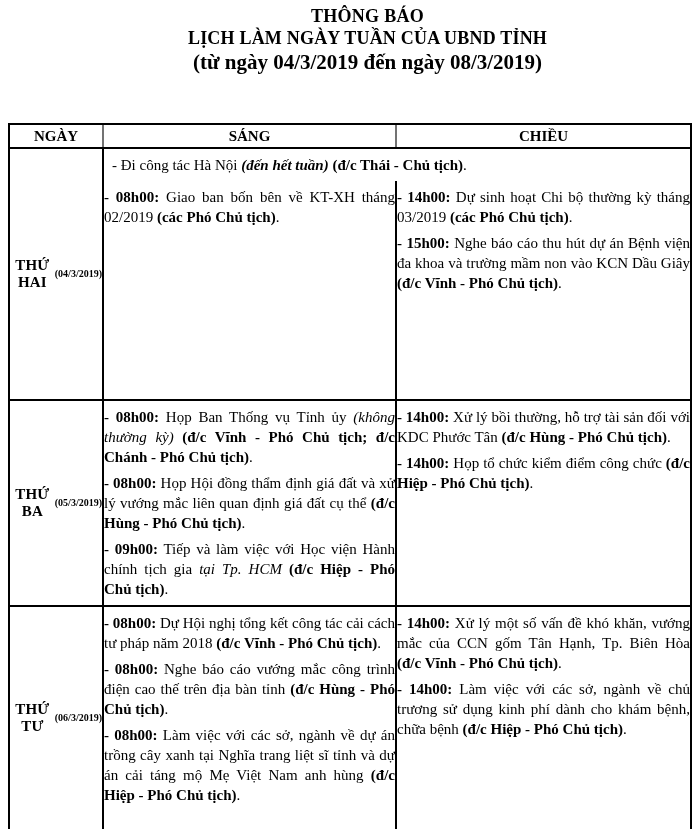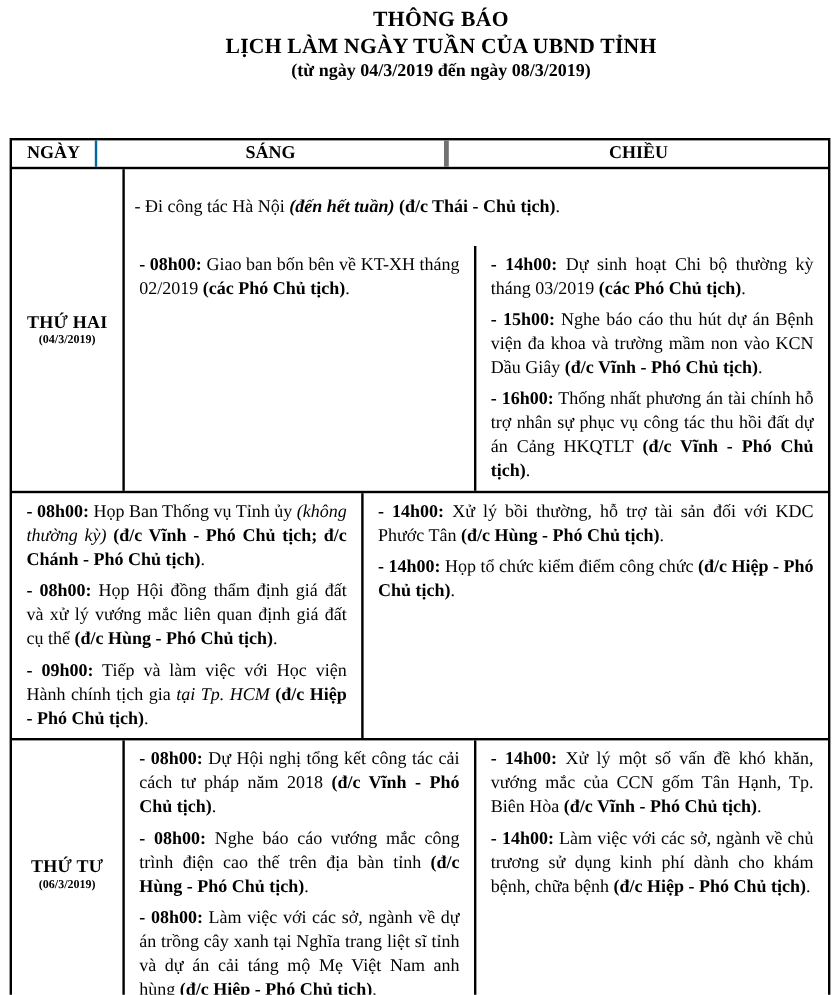--- a/index.html
+++ b/index.html
@@ -9,56 +9,56 @@
     color: #000;
     overflow: hidden;
     position: relative;
   }
   .page { padding-top: 6px; }
 
   
   .title-block { text-align: center; line-height: 1.22; margin-bottom: 47px; padding-left: 35px; }
   .title-line1 { font-size: 18px; font-weight: bold; letter-spacing: .3px; }
   .title-line2 { font-size: 18px; font-weight: bold; letter-spacing: .2px; }
-  .title-line3 { font-size: 15px; font-weight: bold; }
+  .title-line3 { font-size: 21px; font-weight: bold; }
 
   
   .schedule-table {
     margin-left: 8px;
     width: 684px;
     border: 2px solid #000;
     box-sizing: border-box;
     background: #fff;
   }
   .thead { display: flex; border-bottom: 2px solid #000; font-weight: bold; font-size: 15px; }
   .th { text-align: center; padding: 3px 2px 2px; box-sizing: border-box; }
-  .th-ngay { width: 71px; border-right: 2px solid #0369a1; }
-  .th-sang { width: 293px; border-right: 4px solid #737373; }
+  .th-ngay { width: 94px; border-right: 2px solid #737373; }
+  .th-sang { width: 293px; border-right: 2px solid #737373; }
   .th-chieu { flex: 1; }
 
   .day-row { display: flex; border-bottom: 2px solid #000; }
   .day-row:last-child { border-bottom: none; }
   .rows .day-row:nth-child(1) { min-height: 250px; }
   .rows .day-row:nth-child(2) { min-height: 204px; }
   .rows .day-row:nth-child(3) { min-height: 222px; }
 
   .day-cell {
     width: 94px; box-sizing: border-box;
     border-right: 2px solid #000;
-    display: flex; flex-direction: column; justify-content: center; align-items: center;
+    display: flex; flex-direction: row; justify-content: center; align-items: center;
     font-weight: bold; text-align: center;
   }
   .day-label { font-size: 15px; letter-spacing: .2px; }
   .day-date  { font-size: 10px; }
 
   .content-cell { flex: 1; display: flex; flex-direction: column; }
-  .spanning { padding: 16px 8px; }
+  .spanning { padding: 0 8px; }
   .spanning p { text-align: left; }
   .cols { flex: 1; display: flex; }
-  .col { box-sizing: border-box; padding: 0 12px; }
+  .col { box-sizing: border-box; padding: 0 0; }
   .col-sang { width: 293px; border-right: 2px solid #000; }
   .col-chieu { flex: 1; }
 
   p.entry { margin: 6px 0; font-size: 15px; line-height: 20px; text-align: justify; }
   .b { font-weight: bold; }
   .i { font-style: italic; }
 </style>
 </head>
 <body>
 
@@ -86,26 +86,29 @@
             <div class="spanning">
               <p class="entry"><span>- Đi công tác Hà Nội </span><span class="b i">(đến hết tuần)</span><span> </span><span class="b ">(đ/c Thái - Chủ tịch)</span><span>.</span></p>
             </div>
             <div class="cols">
               <div class="col col-sang">
                 <p class="entry"><span class="b ">- 08h00:</span><span> Giao ban bốn bên về KT-XH tháng 02/2019 </span><span class="b ">(các Phó Chủ tịch)</span><span>.</span></p>
               </div>
               <div class="col col-chieu">
                 <p class="entry"><span class="b ">- 14h00:</span><span> Dự sinh hoạt Chi bộ thường kỳ tháng 03/2019 </span><span class="b ">(các Phó Chủ tịch)</span><span>.</span></p>
                 <p class="entry"><span class="b ">- 15h00:</span><span> Nghe báo cáo thu hút dự án Bệnh viện đa khoa và trường mầm non vào KCN Dầu Giây </span><span class="b ">(đ/c Vĩnh - Phó Chủ tịch)</span><span>.</span></p>
-                <p class="entry"><span class="b ">- 16h00:</span><span> Thống nhất phương án tài chính hỗ trợ nhân sự phục vụ công tác thu hồi đất dự án Cảng HKQTLT </span><span class="b ">(đ/c Vĩnh - Phó Chủ tịch)</span><span>.</span></p>
               </div>
             </div>
           </div>
         </div>
         <div class="day-row">
+          <div class="day-cell">
+            <div class="day-label">THỨ BA</div>
+            <div class="day-date">(05/3/2019)</div>
+          </div>
           <div class="content-cell">
             <div class="cols">
               <div class="col col-sang">
                 <p class="entry"><span class="b ">- 08h00:</span><span> Họp Ban Thống vụ Tỉnh ủy </span><span class="i">(không thường kỳ)</span><span> </span><span class="b ">(đ/c Vĩnh - Phó Chủ tịch; đ/c Chánh - Phó Chủ tịch)</span><span>.</span></p>
                 <p class="entry"><span class="b ">- 08h00:</span><span> Họp Hội đồng thẩm định giá đất và xử lý vướng mắc liên quan định giá đất cụ thể </span><span class="b ">(đ/c Hùng - Phó Chủ tịch)</span><span>.</span></p>
                 <p class="entry"><span class="b ">- 09h00:</span><span> Tiếp và làm việc với Học viện Hành chính tịch gia </span><span class="i">tại Tp. HCM</span><span> </span><span class="b ">(đ/c Hiệp - Phó Chủ tịch)</span><span>.</span></p>
               </div>
               <div class="col col-chieu">
                 <p class="entry"><span class="b ">- 14h00:</span><span> Xử lý bồi thường, hỗ trợ tài sản đối với KDC Phước Tân </span><span class="b ">(đ/c Hùng - Phó Chủ tịch)</span><span>.</span></p>
                 <p class="entry"><span class="b ">- 14h00:</span><span> Họp tổ chức kiểm điểm công chức </span><span class="b ">(đ/c Hiệp - Phó Chủ tịch)</span><span>.</span></p>

